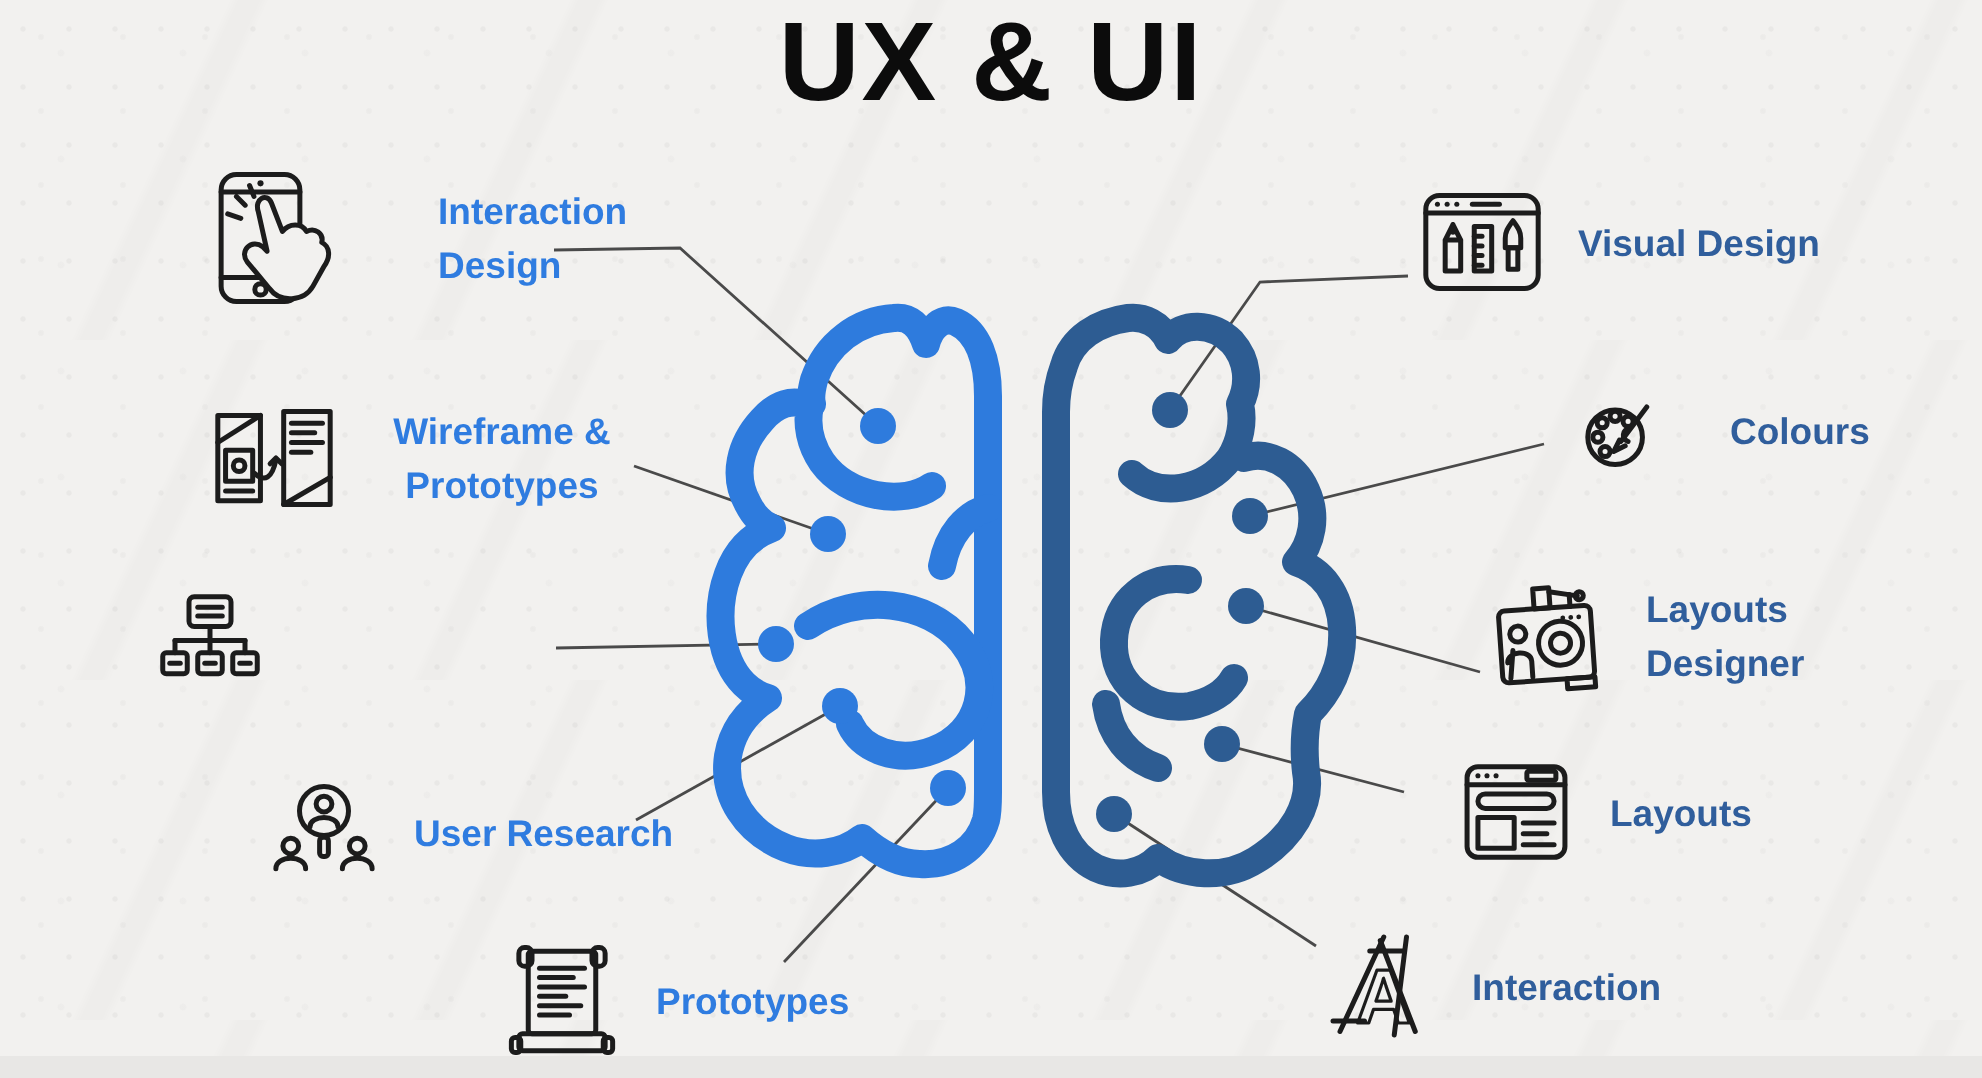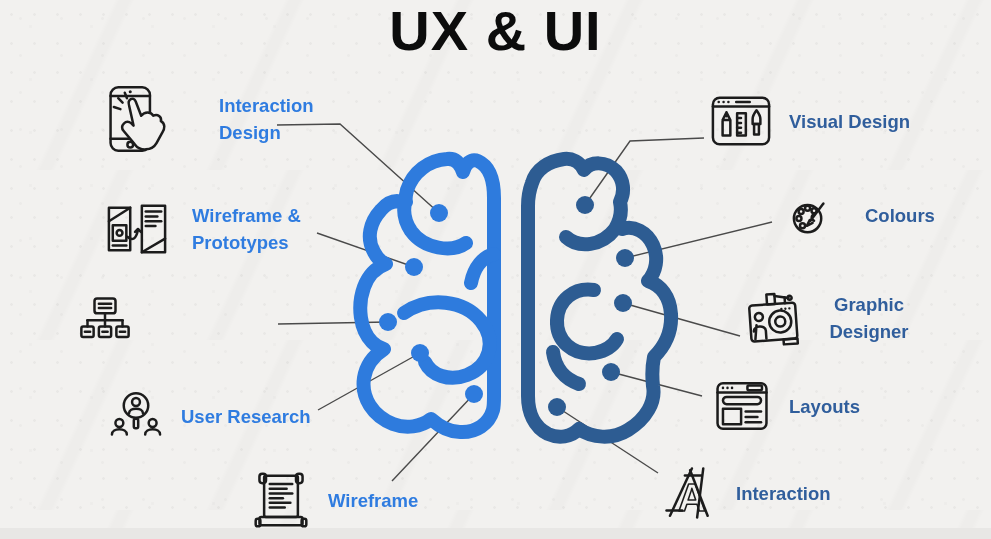--- a/index.html
+++ b/index.html
@@ -22,41 +22,41 @@
     position:absolute;left:0;right:0;top:-2px;text-align:center;
     font-size:56px;font-weight:800;letter-spacing:1px;color:var(--title);
   }
   .overlay{position:absolute;left:0;top:0;width:991px;height:539px;}
   .brain-path{fill:none;stroke-width:14px;stroke-linecap:round;stroke-linejoin:round;}
   .brain-ux{stroke:var(--ux);}
   .brain-ui{stroke:var(--ui);}
   .item{position:absolute;display:flex;align-items:center;gap:17px;}
   .label{font-size:18.5px;font-weight:bold;line-height:27px;}
   .item.ux .label{color:var(--ux-text);}
-  .item.ui .label{color:var(--ui-text);text-align:center;}
-  .w105{width:106px;margin-left:28px;} .w118{width:118px;text-align:left;} .w110{width:110px;} .w92{width:92px;}
+  .item.ui .label{color:var(--ui-text);}
+  .w105{width:106px;margin-left:28px;} .w118{width:118px;text-align:center;} .w110{width:110px;} .w92{width:92px;}
   .nowrap{white-space:nowrap;}
   svg.icon{display:block;}
   svg.icon *{vector-effect:non-scaling-stroke;}
   svg.icon path, svg.icon rect, svg.icon line, svg.icon circle, svg.icon text{
     fill:none;stroke:var(--icon);stroke-width:2.5px;stroke-linecap:round;stroke-linejoin:round;
   }
   svg.icon .fdot{fill:var(--icon);stroke:none;}
   svg.icon .occlude{fill:var(--bg);}
   svg.icon text{font-family:"Liberation Sans",sans-serif;font-weight:bold;stroke-width:1.6px;}
   .i-interaction{width:70px;height:78px;} .i-wireframe{width:76px;height:62px;}
   .i-infoarch{width:62px;height:56px;} .i-research{width:56px;height:62px;}
   .i-scenarios{width:60px;height:64px;} .i-visual{width:62px;height:62px;}
   .i-colours{width:48px;height:46px;} .i-graphic{width:64px;height:64px;}
   .i-layouts{width:60px;height:58px;} .i-typography{width:56px;height:58px;}
   .pos-interaction{left:104px;top:80px;} .pos-wireframe{left:99px;top:198px;}
-  .pos-infoarch{left:74px;top:294px;} .pos-research{left:108px;top:385px;}
+  .pos-infoarch{left:74px;top:294px;} .pos-research{left:134px;top:385px;}
   .pos-scenarios{left:251px;top:468px;} .pos-visual{left:710px;top:90px;}
   .pos-colours{left:785px;top:192px;gap:32px;} .pos-graphic{left:742px;top:286px;}
-  .pos-layouts{left:712px;top:377px;} .pos-typography{left:663px;top:464px;}
+  .pos-layouts{left:728px;top:377px;} .pos-typography{left:663px;top:464px;}
 </style>
 </head>
 <body>
 
 <div class="canvas">
 
   <div class="title">UX &amp; UI</div>
 
   <svg class="overlay" id="connector-layer" viewBox="0 0 991 539">
     <g>
@@ -170,21 +170,21 @@
       <line x1="20" y1="15" x2="44" y2="15"></line>
         <line x1="20" y1="20" x2="38" y2="20"></line>
       <line x1="20" y1="25" x2="44" y2="25"></line>
         <line x1="20" y1="30" x2="34" y2="30"></line>
       <line x1="20" y1="35" x2="42" y2="35"></line>
         <line x1="20" y1="40" x2="36" y2="40"></line>
       <rect x="9" y="50" width="46" height="9" rx="2"></rect>
       <rect x="5" y="52" width="5" height="8" rx="2"></rect>
       <rect x="54" y="52" width="5" height="8" rx="2"></rect>
     </svg>
-    <div class="label nowrap">Wireframe</div>
+    <div class="label nowrap">Prototypes</div>
   </div>
 
   <div class="item ui pos-visual">
     <svg class="icon i-visual" viewBox="0 0 64 64">
       <rect x="3" y="8" width="58" height="48" rx="7"></rect>
       <line x1="3" y1="17" x2="61" y2="17"></line>
       <circle class="fdot" cx="9" cy="12.5" r="1.3"></circle>
         <circle class="fdot" cx="14" cy="12.5" r="1.3"></circle>
         <circle class="fdot" cx="19" cy="12.5" r="1.3"></circle>
       <line x1="27" y1="12.5" x2="41" y2="12.5"></line>
@@ -226,21 +226,21 @@
         <rect x="26" y="8" width="8" height="10"></rect>
         <line x1="34" y1="10" x2="48" y2="13"></line>
         <circle cx="49" cy="13" r="2"></circle>
         <line x1="44" y1="12" x2="44" y2="18"></line>
         <circle class="fdot" cx="40" cy="23.5" r="1.2"></circle>
           <circle class="fdot" cx="44" cy="23.5" r="1.2"></circle>
           <circle class="fdot" cx="48" cy="23.5" r="1.2"></circle>
         <rect x="40" y="54" width="14" height="5"></rect>
       </g>
     </svg>
-    <div class="label w92">Graphic Designer</div>
+    <div class="label w92">Layouts Designer</div>
   </div>
 
   <div class="item ui pos-layouts">
     <svg class="icon i-layouts" viewBox="0 0 64 64">
       <rect x="5" y="7" width="54" height="50" rx="6"></rect>
       <line x1="5" y1="17" x2="59" y2="17"></line>
       <circle class="fdot" cx="11" cy="12" r="1.4"></circle>
         <circle class="fdot" cx="16" cy="12" r="1.4"></circle>
         <circle class="fdot" cx="21" cy="12" r="1.4"></circle>
       <rect x="38" y="9.5" width="16" height="5" rx="1"></rect>

